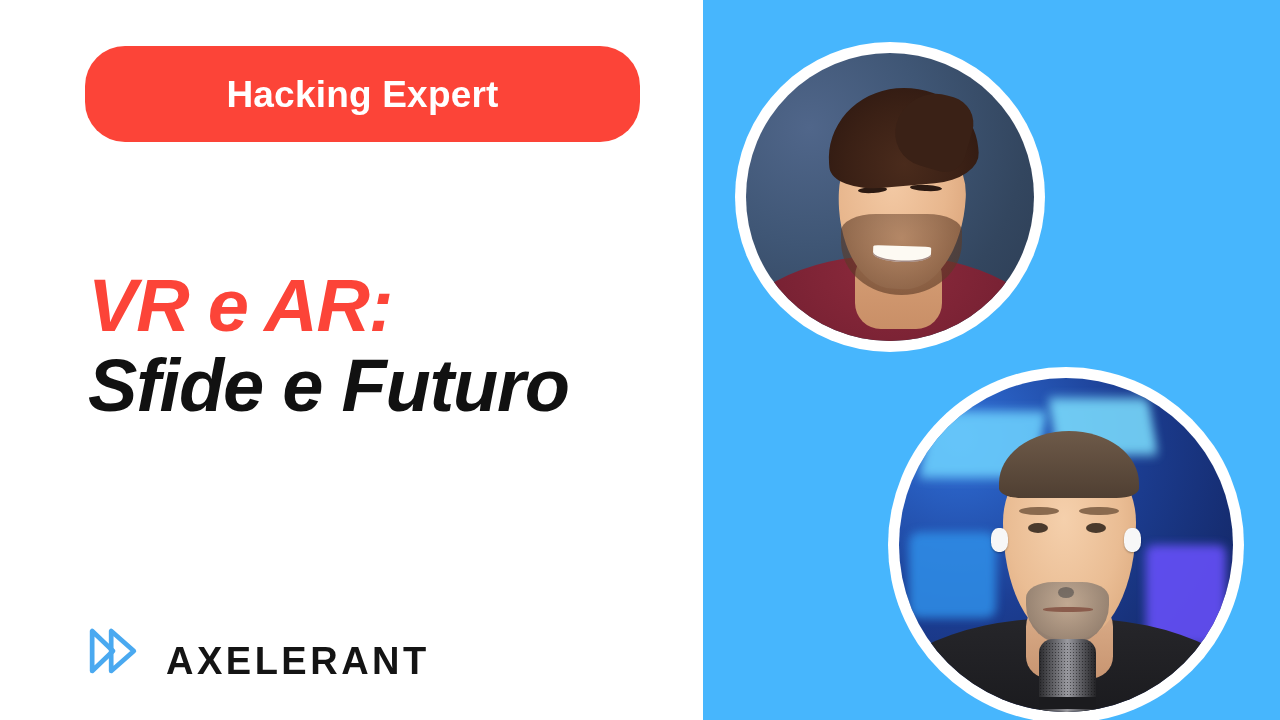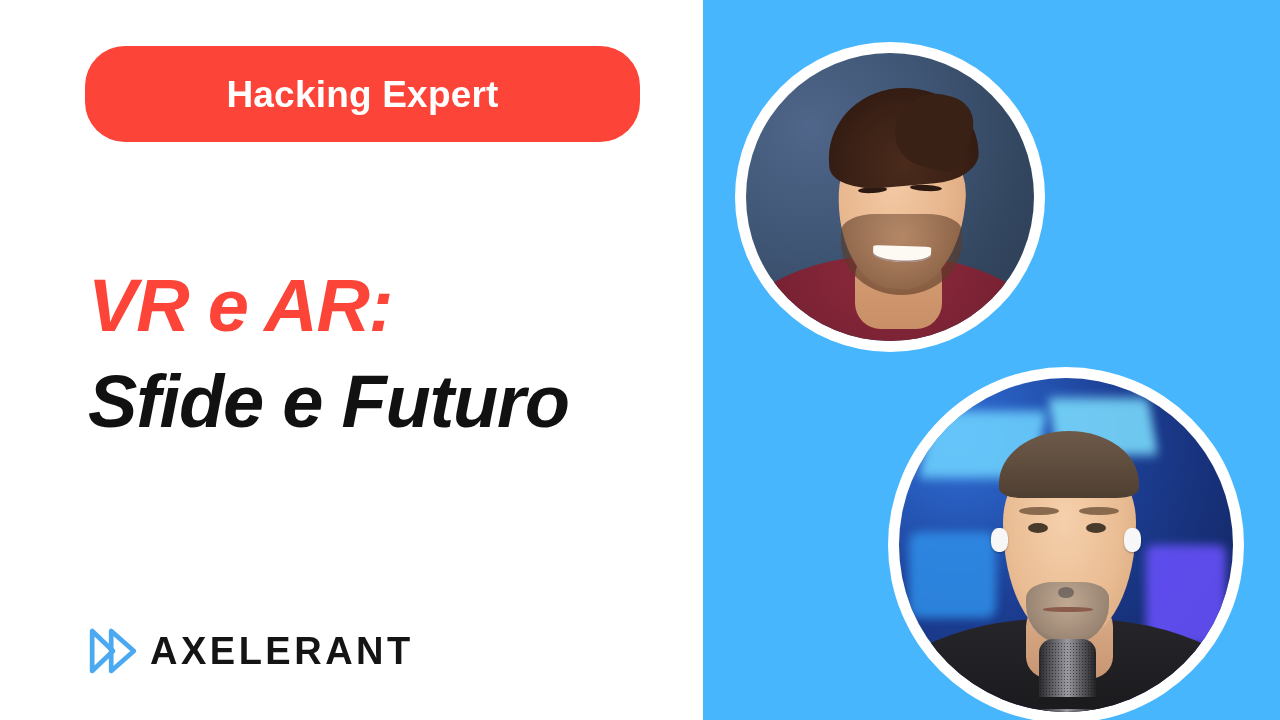--- a/index.html
+++ b/index.html
@@ -63,30 +63,30 @@
   }
   .headline-line {
     display: block;
     font-size: 74px;
     font-weight: bold;
     line-height: 1.08;
     letter-spacing: -1.2px;
     white-space: nowrap;
   }
   .headline-line.accent { color: #fc4438; }
-  .headline-line.dark   { color: #111111; margin-top: 16px; }
+  .headline-line.dark   { color: #111111; }
 
   
   .logo {
     position: absolute;
     left: 84px;
     top: 622px;
     display: flex;
-    align-items: center;
-    gap: 8px;
+    align-items: flex-end;
+    gap: 24px;
   }
   .logo-mark {
     width: 58px;
     height: 58px;
     display: block;
     flex: 0 0 auto;
   }
   .logo-word {
     color: #141414;
     font-size: 38px;

